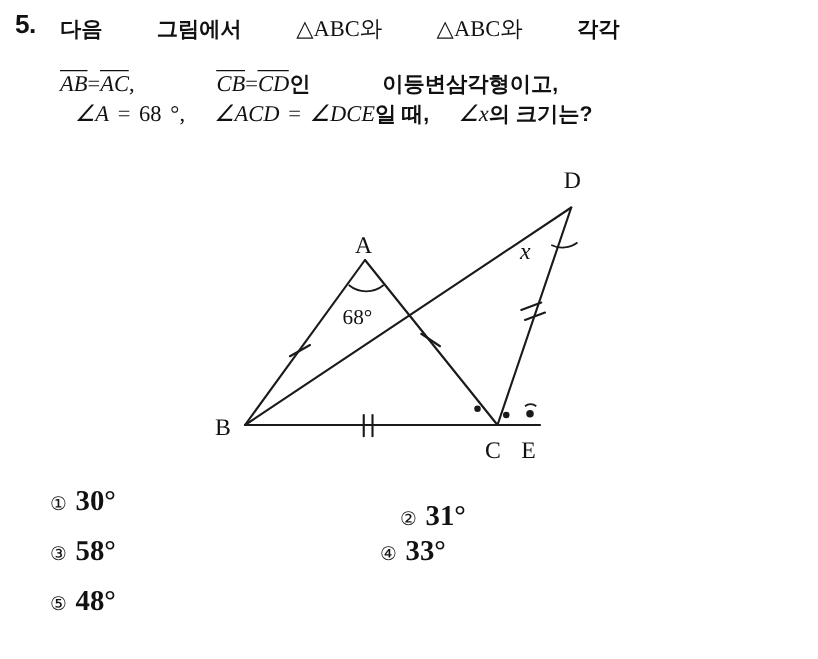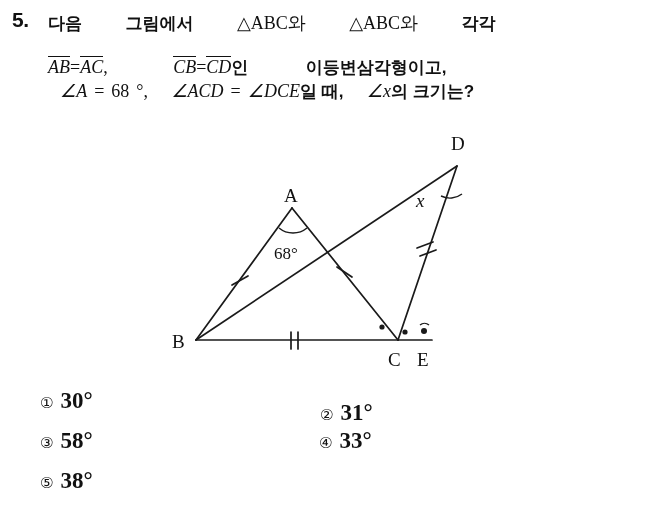--- a/index.html
+++ b/index.html
@@ -105,21 +105,21 @@
   }
   .choice .val {
     font-family: "Liberation Serif", serif;
     font-weight: bold;
     font-size: 23px;
     margin-top: 28px;
   }
   .c1 { left: 40px;  top: 0px; }
   .c2 { left: 320px; top: 12px; }
   .c3 { left: 40px;  top: 40px; }
-  .c4 { left: 319px; top: 40px; text-align: right; }
+  .c4 { left: 304px; top: 40px; text-align: right; }
   .c5 { left: 40px;  top: 80px; }
 </style>
 </head>
 <body>
 
 <div class="page">
 
   <div class="stem">
 
     <span class="qnum">5.</span>
@@ -221,17 +221,17 @@
 
     <div class="choice c3">
       <span class="circ">③</span><span class="val">58</span><span class="val">°</span>
     </div>
 
     <div class="choice c4">
       <span class="circ">④</span><span class="val">33</span><span class="val">°</span>
     </div>
 
     <div class="choice c5">
-      <span class="circ">⑤</span><span class="val">38</span><span class="val">°</span>
+      <span class="circ">⑤</span><span class="val">48</span><span class="val">°</span>
     </div>
 
   </div>
 </div>
 
 </body></html>

